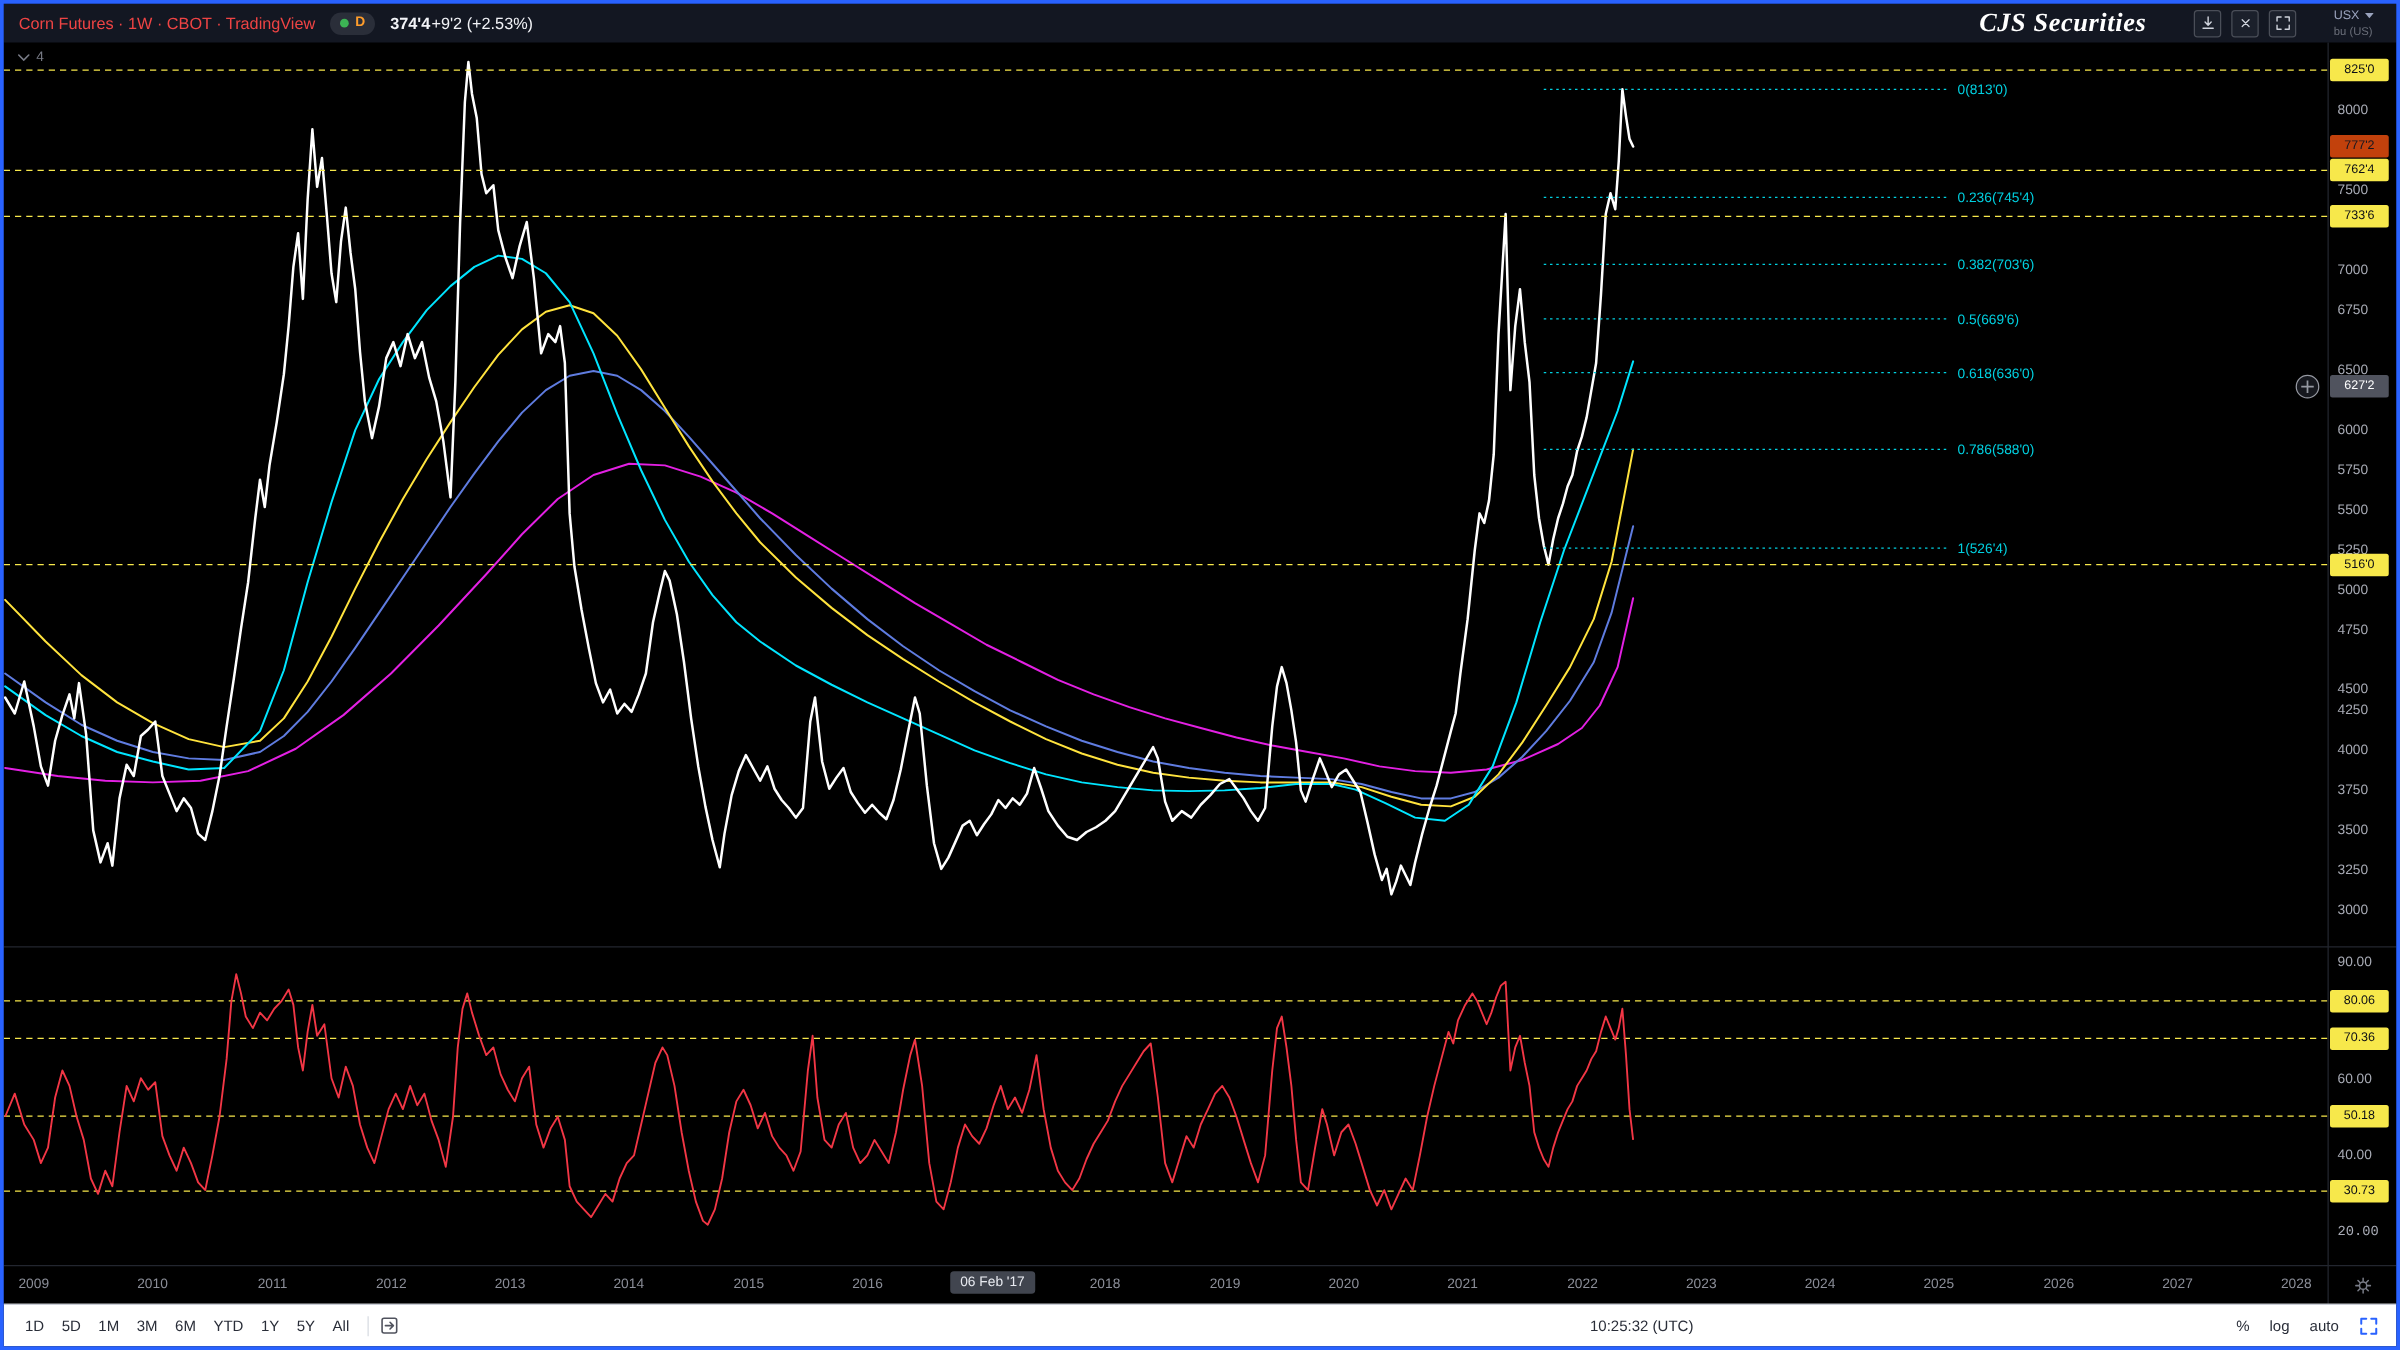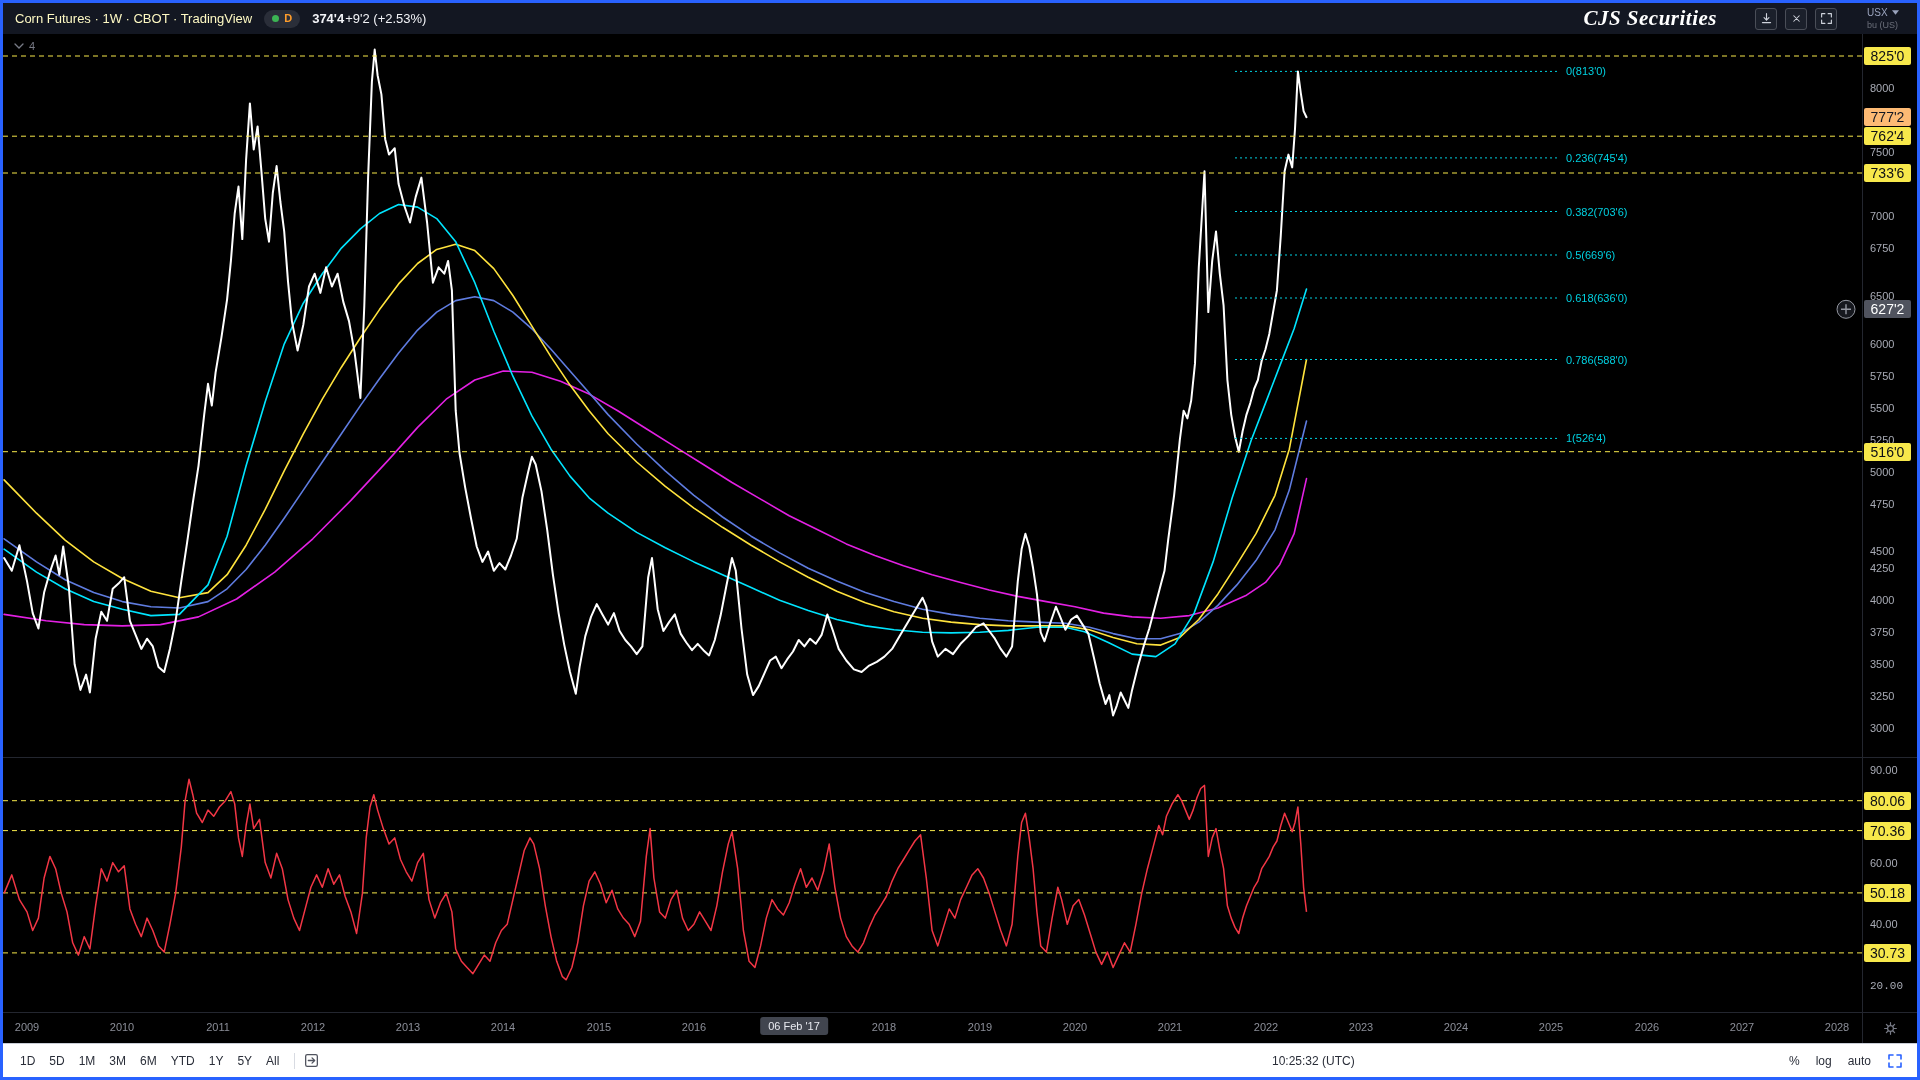--- a/index.html
+++ b/index.html
@@ -1,21 +1,21 @@
 <!DOCTYPE html>
 <html><head>
 <meta charset="utf-8">
 <style>
   html,body{margin:0;padding:0;}
   body{width:1920px;height:1080px;position:relative;background:#000;overflow:hidden;
        font-family:"Liberation Sans", sans-serif;-webkit-font-smoothing:antialiased;}
   
   .topbar{position:absolute;left:3px;top:3px;width:1914px;height:31px;background:#131722;
           display:flex;align-items:center;gap:12px;padding:0 80px 0 12px;box-sizing:border-box;}
-  .symtitle{font-size:13px;color:#fef9c3;white-space:nowrap;cursor:pointer;}
+  .symtitle{font-size:13px;color:#ef4444;white-space:nowrap;cursor:pointer;}
   .badge{display:flex;align-items:center;gap:5px;background:#2a2e39;border-radius:9px;
          padding:2px 8px;height:14px;cursor:pointer;}
   .badge .dot{width:7px;height:7px;border-radius:50%;background:#3cb454;}
   .badge .dletter{color:#ff9d2b;font-size:11px;font-weight:bold;line-height:1;}
   .pricegrp{display:flex;gap:1px;font-size:13px;color:#f2f3f7;white-space:nowrap;}
   .pricegrp .last{font-weight:bold;}
   .spacer{flex:1;}
   .brand{font-family:"Liberation Serif", serif;font-style:italic;font-weight:bold;
          font-size:21px;color:#ffffff;letter-spacing:.5px;margin-right:26px;white-space:nowrap;}
   .winicons{display:flex;gap:8px;}
@@ -23,21 +23,21 @@
          align-items:center;justify-content:center;cursor:pointer;background:#1b202b;}
   
   #main-svg{position:absolute;left:3px;top:34px;width:1859px;height:723px;}
   #lower-svg{position:absolute;left:3px;top:758px;width:1859px;height:254px;}
   #legend-toggle{position:absolute;left:14px;top:40px;display:flex;align-items:center;gap:5px;
                  color:#787b86;font-size:11px;cursor:pointer;}
   
   #price-axis{position:absolute;left:1862px;top:34px;width:55px;height:979px;}
   .axtick{position:absolute;left:8px;height:14px;line-height:14px;font-size:11px;color:#a8abb5;}
   .axbox{position:absolute;left:2px;width:47px;height:18px;line-height:18px;text-align:center;
-         font-size:14px;border-radius:2px;color:#0c0e15;cursor:pointer;}
+         font-size:10px;border-radius:2px;color:#0c0e15;cursor:pointer;}
   .axbox.yellow{background:#f7e84b;}
   #axis-cur{position:absolute;left:1867px;top:7px;font-size:10px;color:#9aa3bd;display:flex;
             gap:4px;align-items:center;cursor:pointer;}
   #axis-unit{position:absolute;left:1867px;top:20px;font-size:9px;color:#6b6f7a;}
   
   #time-axis{position:absolute;left:3px;top:1013px;width:1859px;height:30px;}
   .yearlab{position:absolute;top:8px;transform:translateX(-50%);font-size:11px;color:#8b8e98;}
   .datebox{position:absolute;top:4px;transform:translateX(-50%);background:#41454f;color:#e8eaf0;
            font-size:11px;padding:3px 8px;border-radius:3px;white-space:nowrap;cursor:pointer;}
   #ta-corner{position:absolute;left:1863px;top:1013px;width:54px;height:30px;display:flex;
@@ -166,21 +166,21 @@
     <div class="axtick" style="top: 655px;">3250</div>
     <div class="axtick" style="top: 687px;">3000</div>
     <div class="axtick" style="top: 729px;">90.00</div>
     <div class="axtick" style="top: 822px;">60.00</div>
     <div class="axtick" style="top: 883px;">40.00</div>
     <div class="axtick" style="top: 945px; font-family: Liberation Mono, monospace;">20.00</div>
     <div class="axbox yellow" style="top: 13px;">825'0</div>
     <div class="axbox yellow" style="top: 93px;">762'4</div>
     <div class="axbox yellow" style="top: 130px;">733'6</div>
     <div class="axbox yellow" style="top: 409px;">516'0</div>
-    <div class="axbox" style="top: 74px; background: #fdba74; color: rgb(19, 23, 34);">777'2</div>
+    <div class="axbox" style="top: 74px; background: #c2410c; color: rgb(19, 23, 34);">777'2</div>
     <div class="axbox" style="top: 266px; background: rgb(80, 83, 94); color: rgb(255, 255, 255);">627'2</div>
     <div class="axbox yellow" style="top: 758px;">80.06</div>
     <div class="axbox yellow" style="top: 788px;">70.36</div>
     <div class="axbox yellow" style="top: 850px;">50.18</div>
     <div class="axbox yellow" style="top: 910px;">30.73</div>
   </div>
 <div id="time-axis">
     <div class="yearlab" style="left: 24px;">2009</div>
     <div class="yearlab" style="left: 119px;">2010</div>
     <div class="yearlab" style="left: 215px;">2011</div>

